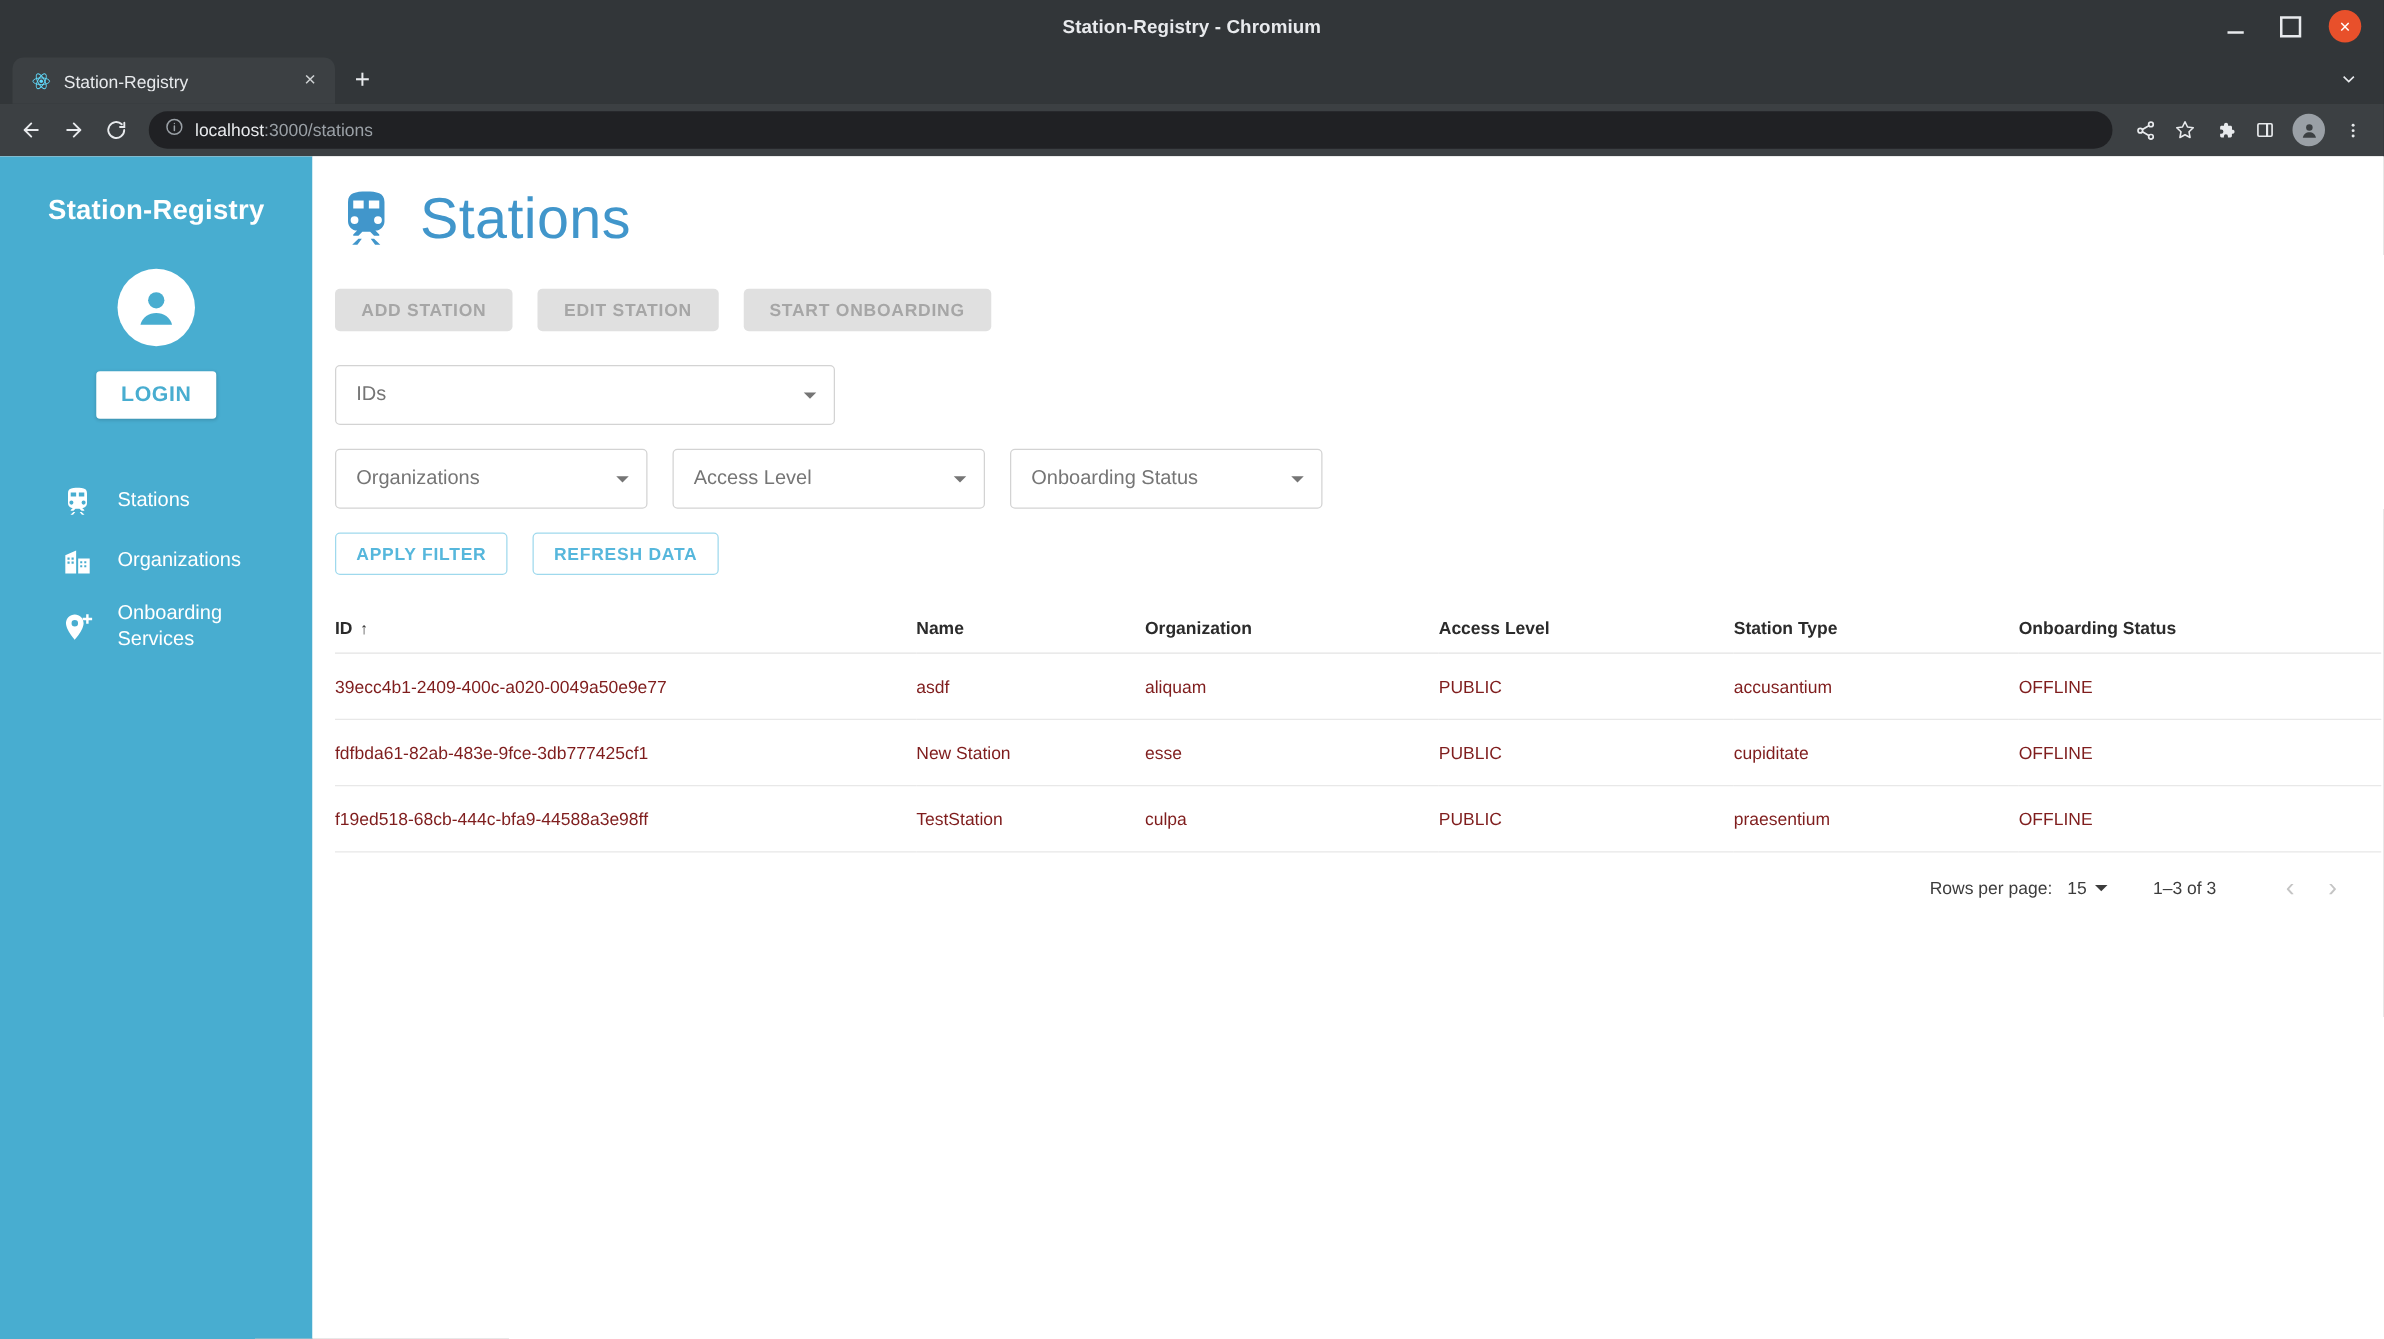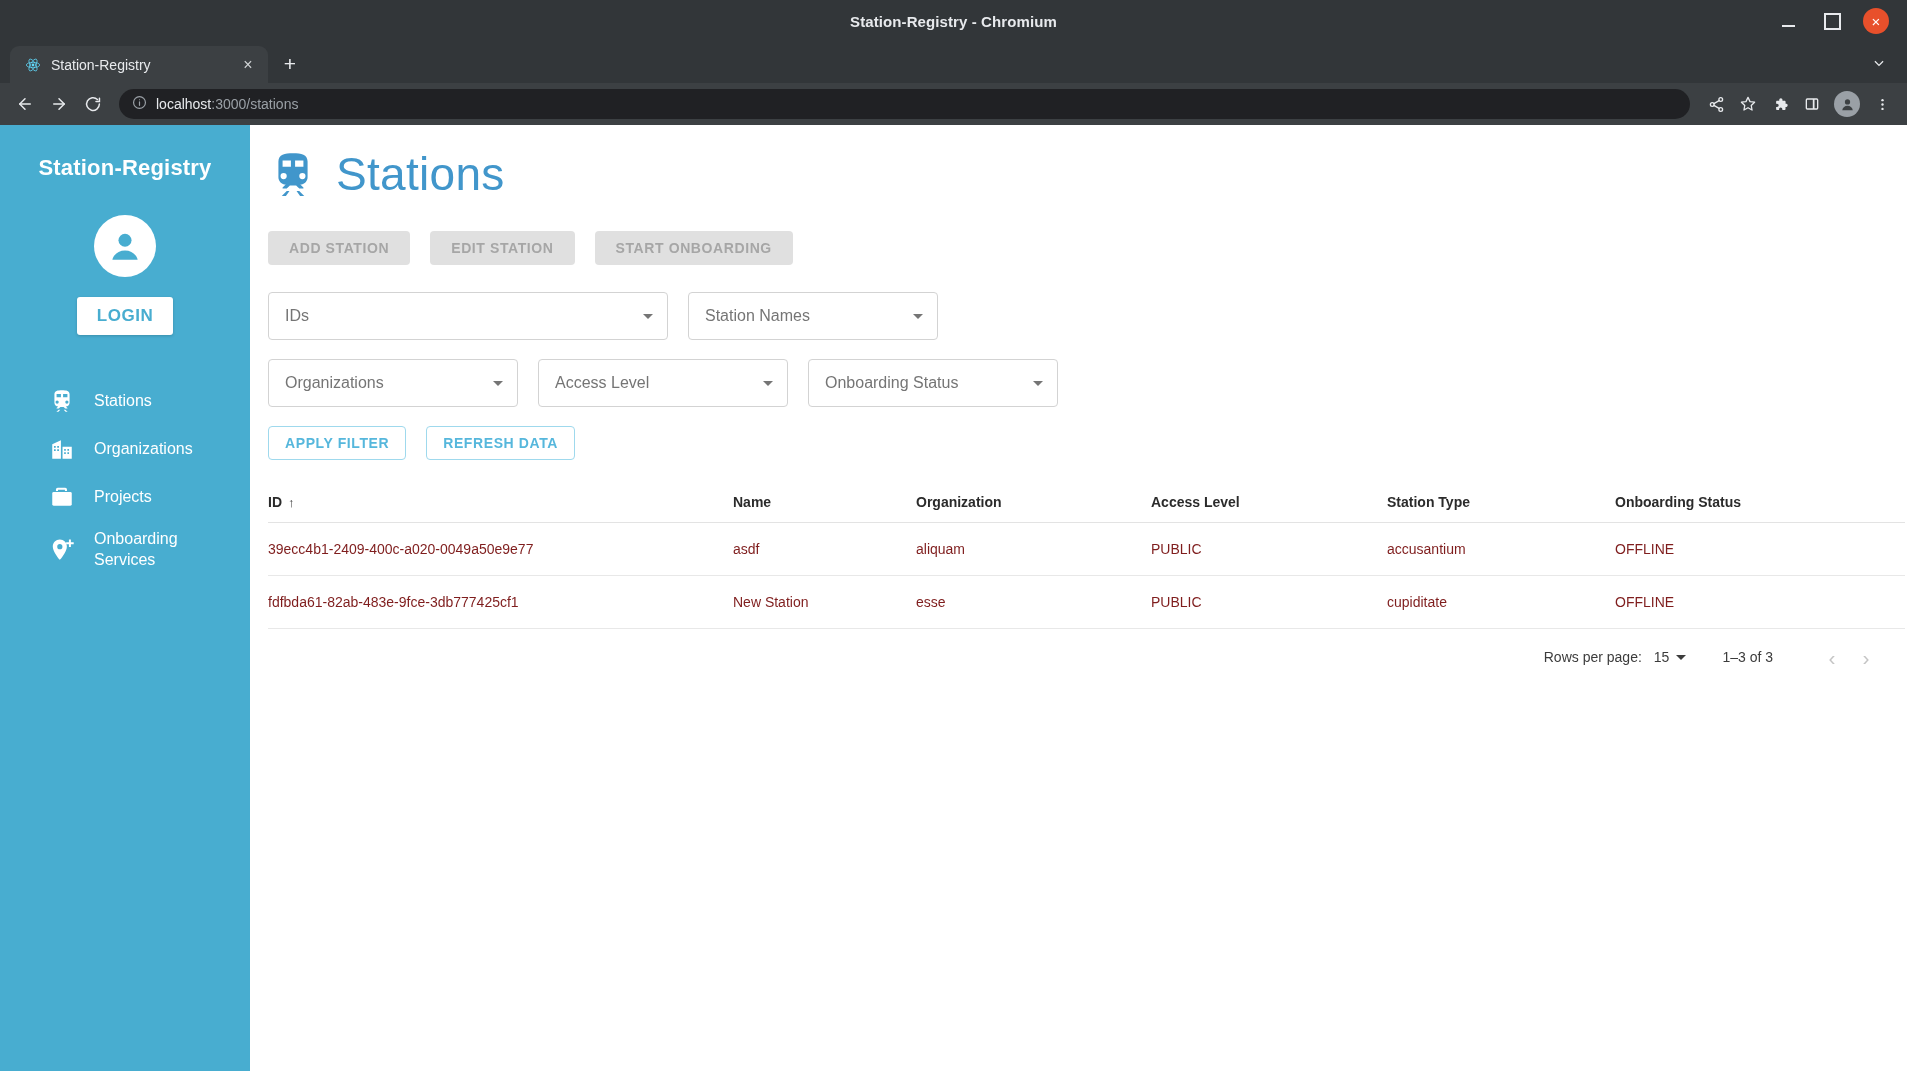--- a/index.html
+++ b/index.html
@@ -379,29 +379,20 @@
           <span class="nav-icon">
             <svg width="26" height="26" viewBox="0 0 24 24" fill="#fff">
               <path d="M3 21V7.5L11 4v17zM12.5 21V10H21v11zM4.6 9.2h1.6v1.6H4.6zm3 0h1.6v1.6H7.6zm-3 3h1.6v1.6H4.6zm3 0h1.6v1.6H7.6zm-3 3h1.6v1.6H4.6zm3 0h1.6v1.6H7.6zm9.3-3.6h1.6v1.6h-1.6zm-3 0h1.6v1.6h-1.6zm3 3h1.6v1.6h-1.6zm-3 0h1.6v1.6h-1.6z" fill="#fff"></path>
               <path d="M4.6 9.2h1.6v1.6H4.6zm3 0h1.6v1.6H7.6zm-3 3h1.6v1.6H4.6zm3 0h1.6v1.6H7.6z" fill="#48ADD0"></path>
               <path d="M14 12h1.5v1.5H14zm3 0h1.5v1.5H17zm-3 3h1.5v1.5H14zm3 0h1.5v1.5H17z" fill="#48ADD0"></path>
             </svg>
           </span>
           <span class="nav-label">Organizations</span>
         </div>
 
-        <div class="nav-item">
-          <span class="nav-icon">
-            <svg width="26" height="26" viewBox="0 0 24 24" fill="#fff">
-              <path d="M9 3.5h6a1.6 1.6 0 0 1 1.6 1.6v1.4h-1.9V5.4H8.3v1.1H6.4V5.1A1.6 1.6 0 0 1 8 3.5z"></path>
-              <rect x="3" y="7.4" width="18" height="12.6" rx="1.3"></rect>
-            </svg>
-          </span>
-          <span class="nav-label">Projects</span>
-        </div>
 
         <div class="nav-item">
           <span class="nav-icon">
             <svg width="26" height="26" viewBox="0 0 24 24" fill="#fff">
               <path d="M10 2.4c-3.6 0-6.5 2.9-6.5 6.5 0 4.9 6.5 12.2 6.5 12.2s6.5-7.3 6.5-12.2c0-3.6-2.9-6.5-6.5-6.5zm0 8.9a2.4 2.4 0 1 1 0-4.8 2.4 2.4 0 0 1 0 4.8z"></path>
               <path d="M18.4 2.2h1.8v2.6h2.6v1.8h-2.6v2.6h-1.8V6.6h-2.6V4.8h2.6z"></path>
             </svg>
           </span>
           <span class="nav-label">Onboarding Services</span>
         </div>
@@ -422,24 +413,20 @@
 
       <div class="btn-row">
         <button class="btn-disabled">ADD STATION</button>
         <button class="btn-disabled">EDIT STATION</button>
         <button class="btn-disabled">START ONBOARDING</button>
       </div>
 
       <div class="filter-row">
         <div class="select w-ids">
           <span class="select-label">IDs</span>
-          <span class="caret"></span>
-        </div>
-        <div class="select w-names">
-          <span class="select-label">Station Names</span>
           <span class="caret"></span>
         </div>
       </div>
 
       <div class="filter-row">
         <div class="select w-orgs">
           <span class="select-label">Organizations</span>
           <span class="caret"></span>
         </div>
         <div class="select w-access">
@@ -479,20 +466,28 @@
               <td>OFFLINE</td>
             </tr>
             <tr>
               <td>fdfbda61-82ab-483e-9fce-3db777425cf1</td>
               <td>New Station</td>
               <td>esse</td>
               <td>PUBLIC</td>
               <td>cupiditate</td>
               <td>OFFLINE</td>
             </tr>
+            <tr>
+              <td>f19ed518-68cb-444c-bfa9-44588a3e98ff</td>
+              <td>TestStation</td>
+              <td>culpa</td>
+              <td>PUBLIC</td>
+              <td>praesentium</td>
+              <td>OFFLINE</td>
+            </tr>
           </tbody>
         </table>
 
         <div class="pagination">
           <span class="pg-label">Rows per page:</span>
           <span class="pg-rows">
             <span>15</span>
             <span class="pg-caret"></span>
           </span>
           <span class="pg-count">1–3 of 3</span>

